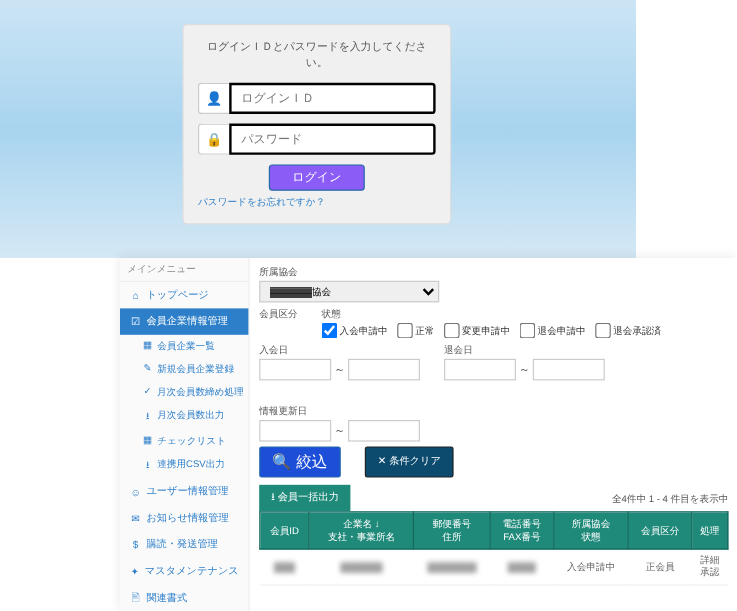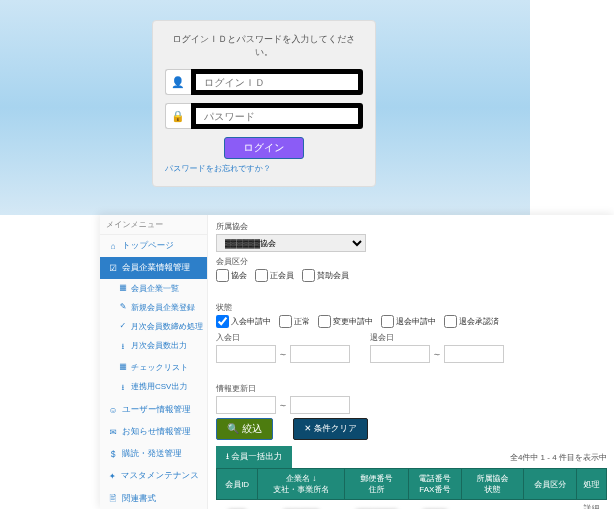--- a/index.html
+++ b/index.html
@@ -4,21 +4,21 @@
 <style>
 * { margin: 0; padding: 0; box-sizing: border-box; font-family: "Meiryo", sans-serif; }
 body { background: #fff; width: 614px; height: 509px; position: relative; overflow: hidden; }
 
 
 .login-bg { width: 530px; height: 215px; background: linear-gradient(180deg, #cce5f5 0%, #a8d4ef 50%, #d4e8f5 100%); position: relative; }
 .login-card { position: absolute; left: 152px; top: 20px; width: 224px; background: #f0f0f0; border: 1px solid #ddd; border-radius: 4px; padding: 12px; }
 .login-msg { text-align: center; font-size: 9px; color: #555; margin-bottom: 10px; }
 .input-row { display: flex; margin-bottom: 8px; }
 .input-icon { width: 26px; height: 26px; background: #fff; border: 1px solid #ccc; border-right: none; border-radius: 3px 0 0 3px; display: flex; align-items: center; justify-content: center; color: #888; font-size: 11px; }
-.input-field { flex: 1; height: 26px; border: 5px solid #000000; border-radius: 0 3px 3px 0; padding: 0 8px; font-size: 10px; color: #999; }
+.input-field { flex: 1; height: 26px; border: 2px solid #000000; border-radius: 0 3px 3px 0; padding: 0 8px; font-size: 10px; color: #999; }
 .login-btn { display: block; margin: 6px auto 4px; width: 80px; height: 22px; background: #8b5cf6; color: #fff; border: 1px solid #2468a8; border-radius: 3px; font-size: 10px; cursor: pointer; }
 .forgot { text-align: left; font-size: 8px; color: #2d7fc9; cursor: pointer; }
 
 
 .admin { position: absolute; left: 100px; top: 215px; width: 515px; height: 295px; background: #fff; font-size: 9px; color: #333; display: flex; box-shadow: -2px -2px 8px rgba(0,0,0,0.08); }
 .sidebar { width: 108px; background: #fafafa; border-right: 1px solid #eee; }
 .side-title { padding: 4px 6px; font-size: 8px; color: #888; border-bottom: 1px solid #eee; }
 .side-item { padding: 5px 8px; font-size: 8.5px; color: #2d7fc9; cursor: pointer; display: flex; align-items: center; gap: 4px; white-space: nowrap; }
 .side-item.active { background: #2d7fc9; color: #fff; }
 .side-sub { padding: 4px 4px 4px 18px; font-size: 8px; color: #2d7fc9; cursor: pointer; display: flex; gap: 3px; white-space: nowrap; }
@@ -27,21 +27,21 @@
 .main { flex: 1; padding: 6px 8px; overflow: hidden; }
 .frow { display: flex; gap: 20px; margin-bottom: 4px; flex-wrap: wrap; }
 .fgroup { display: flex; flex-direction: column; gap: 2px; }
 .flabel { font-size: 8px; color: #555; }
 .fselect, .ftext { height: 18px; border: 1px solid #ccc; font-size: 8px; padding: 0 4px; }
 .fselect { width: 150px; }
 .ftext { width: 120px; }
 .ftext.sm { width: 60px; }
 .chkrow { display: flex; gap: 8px; align-items: center; font-size: 8px; flex-wrap: wrap; }
 .chk { display: flex; align-items: center; gap: 2px; }
-.btn-search { background: #4d7c0f; color: #fff; border: 1px solid #2468a8; border-radius: 2px; padding: 3px 10px; font-size: 10px; cursor: pointer; }
+.btn-search { background: #1d4ed8; color: #fff; border: 1px solid #2468a8; border-radius: 2px; padding: 3px 10px; font-size: 13px; cursor: pointer; }
 .btn-clear { background: #0c4a6e; color: #fff; border: 1px solid #222; border-radius: 2px; padding: 3px 10px; font-size: 8.5px; cursor: pointer; }
 .btn-export { background: #1f8a7a; color: #fff; border: none; padding: 4px 10px; font-size: 8.5px; cursor: pointer; }
 .count { font-size: 8px; color: #555; text-align: right; }
 .toolbar { display: flex; justify-content: space-between; align-items: center; margin: 6px 0 0; }
 table.results { width: 100%; border-collapse: collapse; font-size: 8px; }
 table.results th { background: #1f8a7a; color: #fff; padding: 4px 2px; font-weight: normal; border: 1px solid #17695c; }
 table.results td { border-bottom: 1px solid #eee; padding: 4px 2px; color: #666; text-align: center; }
 .blur { filter: blur(2px); color: #888; }
 .linkcell { color: #2d7fc9; cursor: pointer; line-height: 1.3; }
 </style>
@@ -125,25 +125,20 @@
   <div class="main">
     <div class="frow">
       <div class="fgroup">
         <span class="flabel">所属協会</span>
         <select class="fselect"><option>▓▓▓▓▓▓協会</option></select>
       </div>
     </div>
     <div class="frow">
       <div class="fgroup">
         <span class="flabel">会員区分</span>
-        <div class="chkrow" id="kubun-opts">
-            <label class="chk"><input type="checkbox" style=""> 協会</label>
-            <label class="chk"><input type="checkbox" style=""> 正会員</label>
-            <label class="chk"><input type="checkbox" style=""> 賛助会員</label>
-          </div>
       </div>
       <div class="fgroup">
         <span class="flabel">状態</span>
         <div class="chkrow" id="status-opts">
             <label class="chk"><input type="checkbox" checked="" style=""> 入会申請中</label>
             <label class="chk"><input type="checkbox" style=""> 正常</label>
             <label class="chk"><input type="checkbox" style=""> 変更申請中</label>
             <label class="chk"><input type="checkbox" style=""> 退会申請中</label>
             <label class="chk"><input type="checkbox" style=""> 退会承認済</label>
           </div>

